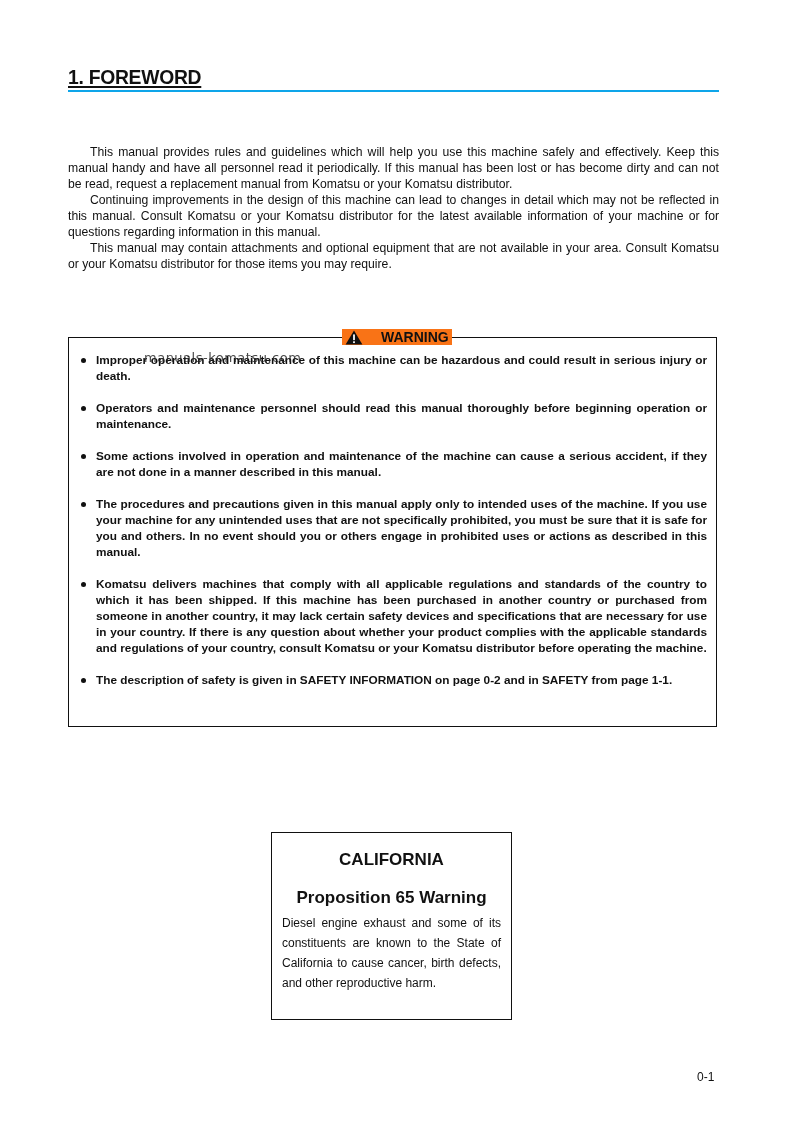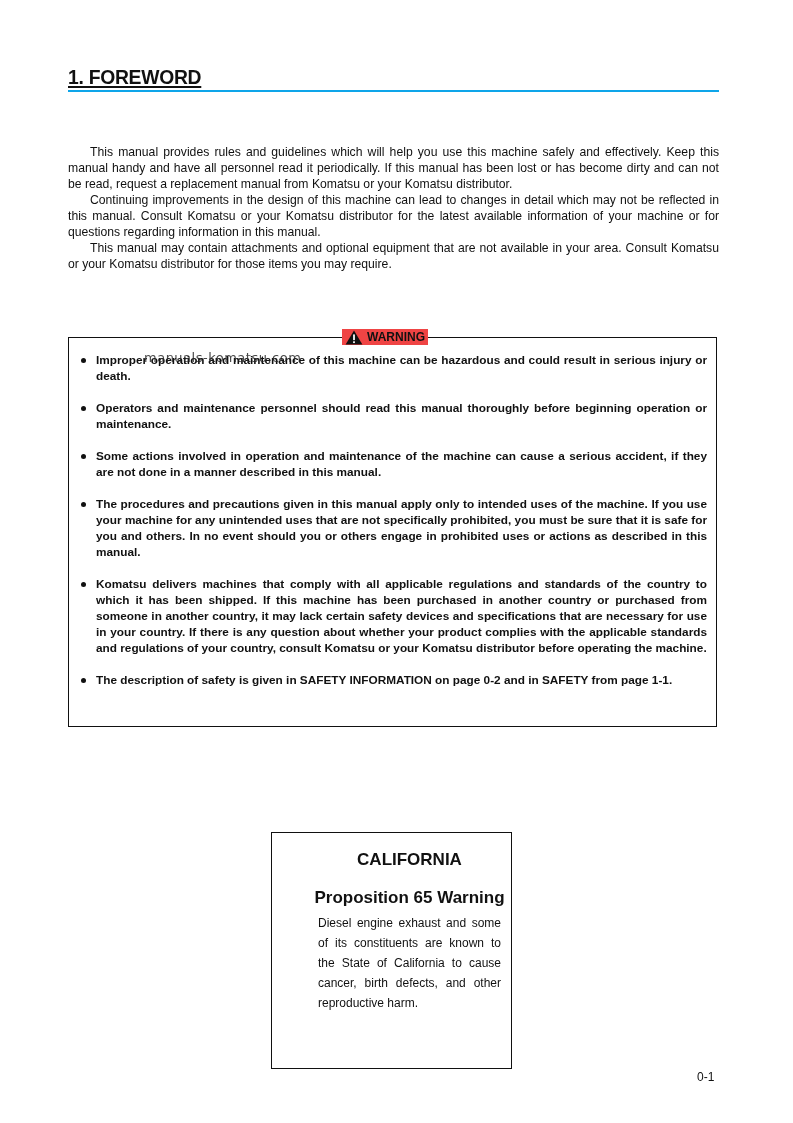--- a/index.html
+++ b/index.html
@@ -55,27 +55,27 @@
     top: 337px;
     width: 649px;
     height: 390px;
     border: 1.5px solid #111;
     box-sizing: border-box;
   }
   .warning-title {
     position: absolute;
     top: -9px;
     left: 273px;
-    background: #ef4444;
+    background: #f97316;
     padding: 0 3px;
-    font-size: 12px;
+    font-size: 14px;
     font-weight: bold;
     display: flex;
     align-items: center;
-    gap: 4px;
+    gap: 18px;
     line-height: 16px;
   }
   .warning-title svg {
     width: 18px;
     height: 15px;
   }
   .warning-list {
     position: absolute;
     left: 10px;
     top: 14px;
@@ -111,25 +111,24 @@
     font-family: "DejaVu Sans", sans-serif;
     letter-spacing: 0.5px;
     pointer-events: none;
     line-height: 20px;
   }
   .prop65-box {
     position: absolute;
     left: 271px;
     top: 832px;
     width: 241px;
-    height: 237px;
+    height: 188px;
     border: 1.5px solid #111;
     box-sizing: border-box;
     text-align: center;
-    padding-left: 36px;
   }
   .prop65-title {
     margin-top: 16px;
     font-size: 17px;
     font-weight: bold;
     line-height: 22px;
   }
   .prop65-sub {
     margin-top: 16px;
     font-size: 17px;

